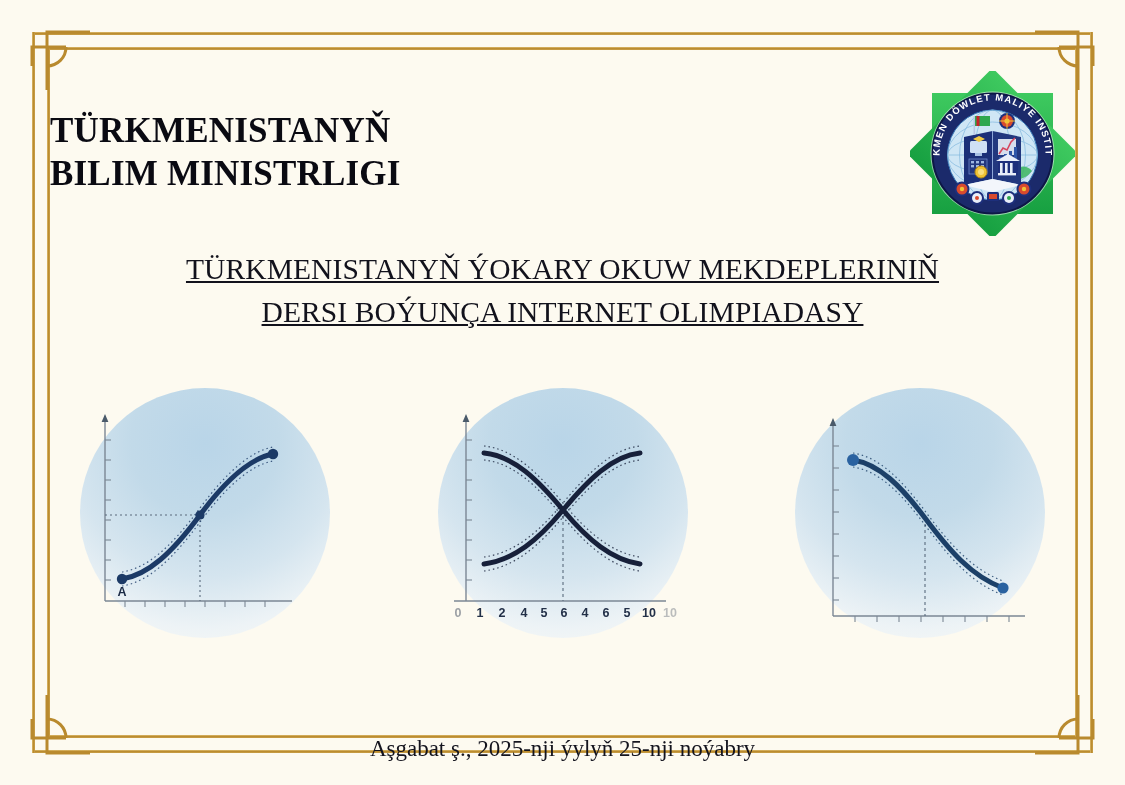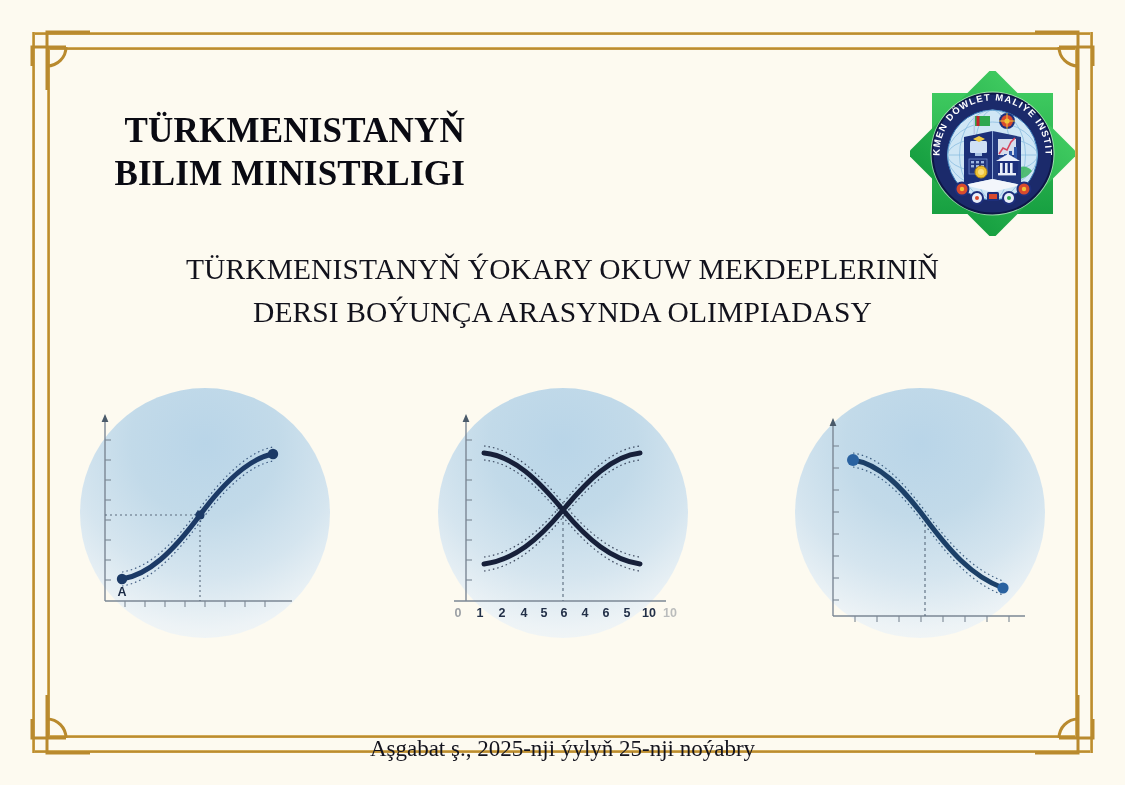--- a/index.html
+++ b/index.html
@@ -62,23 +62,22 @@
     align-items: center;
     justify-content: space-between;
   }
   .org-name {
     font-family: "Liberation Serif", serif;
     font-weight: bold;
     font-size: 35px;
     line-height: 1.22;
     color: #0a0a12;
     letter-spacing: 0.2px;
-    text-align: right;
+    text-align: left;
     white-space: pre-line;
-    margin-left: 15px;
   }
   .org-left  { width: 400px; }
   .org-right { width: 400px; }
 
   .emblem-wrap {
     width: 165px;
     height: 165px;
     position: relative;
     flex: 0 0 165px;
   }
@@ -91,21 +90,21 @@
     top: 248;
     top: 248px;
     width: 945px;
     text-align: center;
     font-family: "Liberation Serif", serif;
     font-size: 29.5px;
     line-height: 1.47;
     color: #12121c;
     letter-spacing: 0.1px;
   }
-  .main-title .tl { display: block; white-space: nowrap; }
+  .main-title .tl { display: block; white-space: nowrap; text-decoration: underline; }
 
   
   .graphics-row {
     position: absolute;
     left: 60px;
     top: 388px;
     width: 1005px;
     height: 275px;
     display: flex;
     justify-content: space-between;
@@ -323,21 +322,21 @@
           <circle cx="114" cy="118" r="5.5" fill="#d84a2e"></circle>
           <circle cx="114" cy="118" r="2.2" fill="#f0c236"></circle>
         </g>
       </svg>
     </div>
 
   </div>
 
   <div class="main-title">
     <span class="tl">TÜRKMENISTANYŇ ÝOKARY OKUW MEKDEPLERINIŇ</span>
-    <span class="tl">DERSI BOÝUNÇA ARASYNDA OLIMPIADASY</span>
+    <span class="tl">DERSI BOÝUNÇA INTERNET OLIMPIADASY</span>
   </div>
 
   <div class="graphics-row">
 
     <div class="chart-bubble">
       <div class="halo"></div>
       <svg width="290" height="275" viewBox="0 0 290 275">
         <g stroke="#7b8794" stroke-width="1.4" fill="none">
           <line x1="45" y1="32" x2="45" y2="213"></line>
           <line x1="45" y1="213" x2="232" y2="213"></line>

